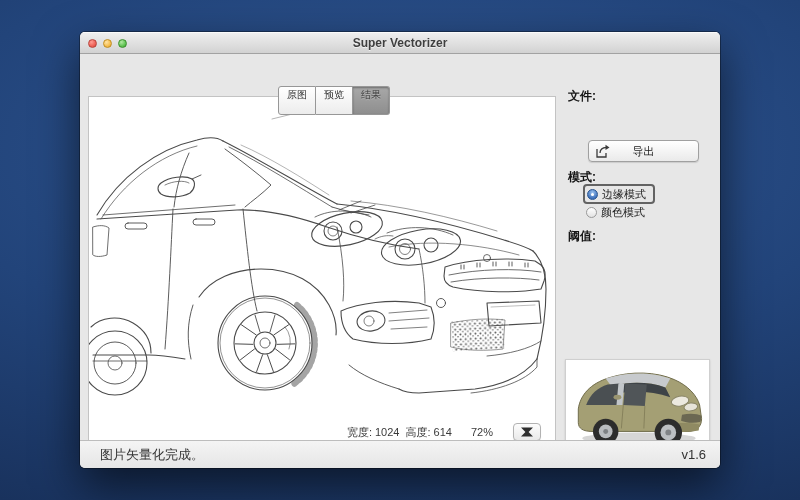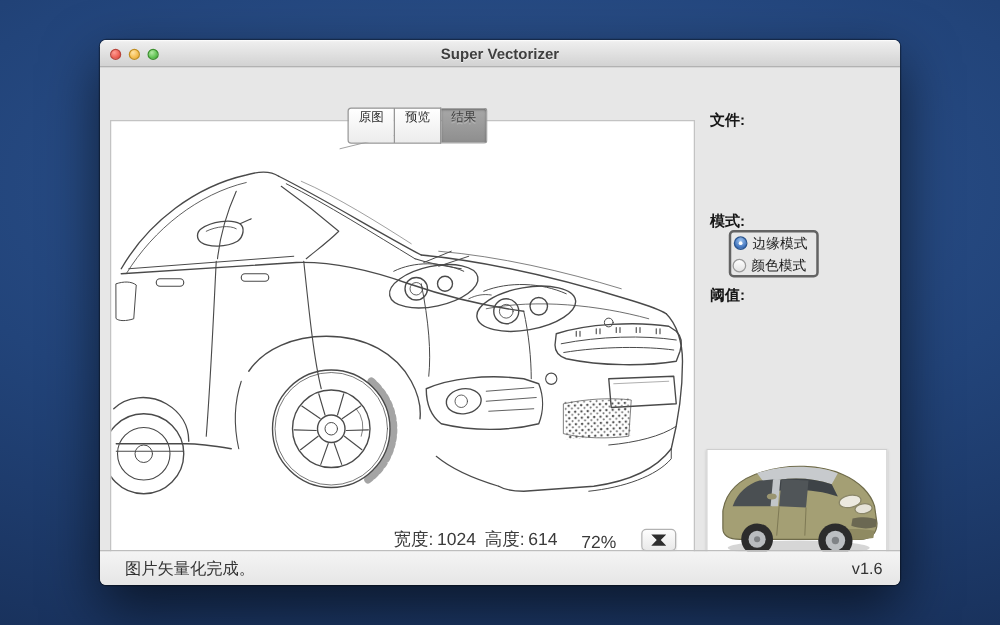--- a/index.html
+++ b/index.html
@@ -34,22 +34,22 @@
 
   .content { position:absolute; left:0; top:22px; right:0; bottom:28px; background:#e7e7e7; }
 
   .canvas {
     position:absolute; left:8px; top:42px; width:468px; height:354px;
     background:#ffffff; border:1px solid #c3c3c3; overflow:hidden;
   }
   .car-art { position:absolute; left:0; top:0; width:468px; height:354px; }
 
   .canvas-status {
-    position:absolute; right:14px; bottom:8px; display:flex; align-items:flex-end;
-    font-size:14px; color:#3a3a3a;
+    position:absolute; right:14px; bottom:8px; display:flex; align-items:center;
+    font-size:11px; color:#3a3a3a;
   }
   .canvas-status .dims span { margin-right:3px; }
   .canvas-status .pct { margin-left:16px; }
   .fit-btn {
     margin-left:20px; width:28px; height:18px; border:1px solid #b2b2b2; border-radius:4px;
     background:linear-gradient(#fdfdfd,#e9e9e9); display:flex; align-items:center; justify-content:center;
     box-shadow:0 1px 1px rgba(0,0,0,.08);
   }
 
   .tabs { position:absolute; left:198px; top:32px; display:flex; z-index:5; }
@@ -73,21 +73,21 @@
   .side-btn {
     position:absolute; left:23px; width:111px; height:22px; border:1px solid #a0a0a0; border-radius:4px;
     background:linear-gradient(#ffffff,#eaeaea); display:flex; align-items:center; justify-content:center;
     font-size:11px; color:#1c1c1c; box-shadow:0 1px 1px rgba(0,0,0,.12);
   }
   .btn-import { top:27px; }
   .btn-export { top:52px; }
   .side-btn .ic { position:absolute; left:6px; top:3px; }
 
   .radio-row { position:absolute; display:flex; align-items:center; gap:4px; }
-  .row-edge { left:18px; top:96px; border:2px solid #636363; border-radius:4px; padding:1px 7px 18px 2px; }
+  .row-edge { left:18px; top:96px; border:2px solid #636363; border-radius:4px; padding:1px 7px 0 2px; }
   .row-color { left:21px; top:116px; padding:1px 0;justify-content:center; }
   .radio { width:11px; height:11px; border-radius:50%; position:relative; flex:0 0 auto; }
   .radio.on { background:radial-gradient(circle at 50% 30%, #9cc3f0, #3a6db8 75%); border:1px solid #2b5690; }
   .radio.on::after { content:""; position:absolute; left:3px; top:3px; width:3px; height:3px; border-radius:50%; background:#fff; }
   .radio.off { background:linear-gradient(#ffffff,#e3e3e3); border:1px solid #9a9a9a; }
 
   .slider-row { position:absolute; left:0; top:158px; width:147px; height:14px; }
   .slider-track { position:absolute; left:27px; top:6px; width:70px; height:3px; background:#b5b5b5; border-radius:2px; box-shadow:inset 0 1px 1px rgba(0,0,0,.25); }
   .slider-thumb {
     position:absolute; left:0px; top:-5px; width:13px; height:13px; border-radius:50%;
@@ -245,20 +245,28 @@
     <div class="tabs">
       <div class="tab">原图</div>
       <div class="tab">预览</div>
       <div class="tab selected">结果</div>
     </div>
 
     <div class="sidebar">
       <div class="side-label lbl-file">文件:</div>
 
 
+      <div class="side-btn btn-export">
+        <svg class="ic" width="16" height="15" viewBox="0 0 16 15">
+          <path d="M2,5 V13 H11 V9" fill="none" stroke="#3a3a3a" stroke-width="1.3"></path>
+          <path d="M5,9 C5,5 8,3.6 11.5,3.4" fill="none" stroke="#3a3a3a" stroke-width="1.3"></path>
+          <path d="M10.5,0.8 L14.5,3.4 L10.5,6 Z" fill="#3a3a3a"></path>
+        </svg>
+        <span>导出</span>
+      </div>
 
       <div class="side-label lbl-mode">模式:</div>
 
       <div class="radio-row row-edge">
         <span class="radio on"></span>
         <span>边缘模式</span>
       </div>
       <div class="radio-row row-color">
         <span class="radio off"></span>
         <span>颜色模式</span>

